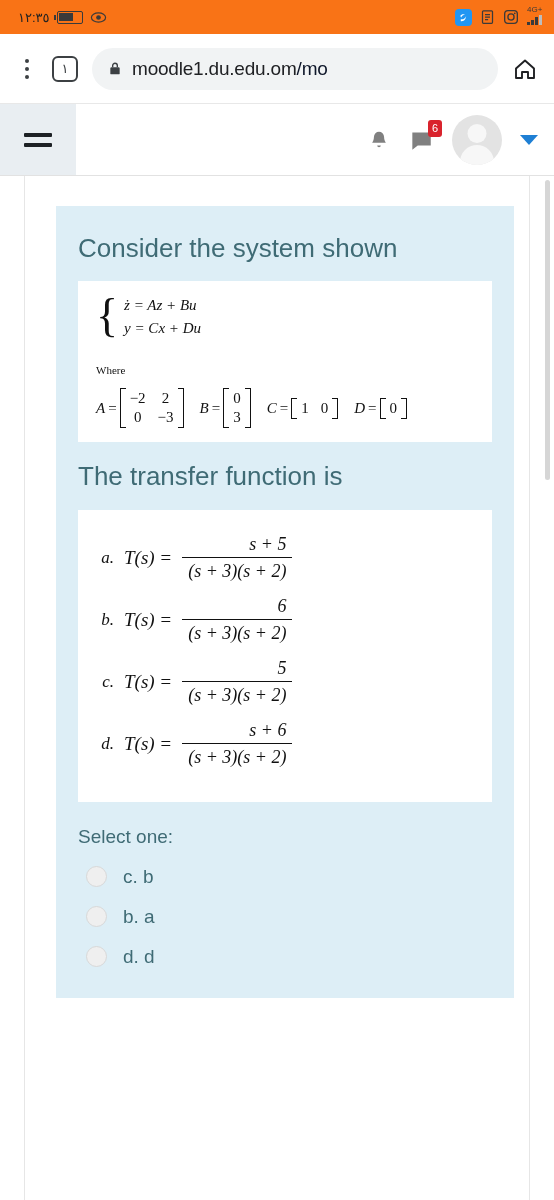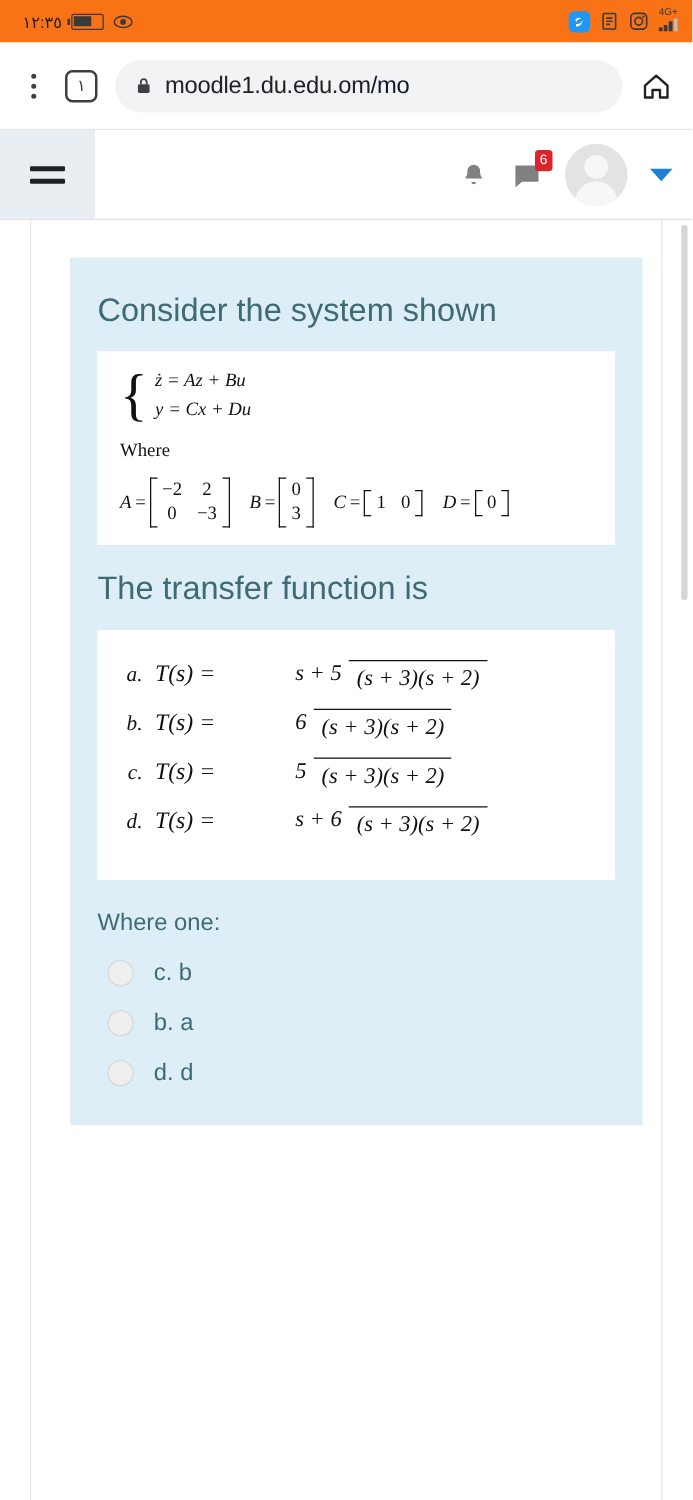--- a/index.html
+++ b/index.html
@@ -181,21 +181,21 @@
 
   
   .mathser { font-family: "Liberation Serif", serif; color: #111; }
   .eqsys { display: flex; align-items: center; gap: 6px; font-size: 15px; }
   .brace {
     font-size: 46px; line-height: 0.8; font-family: "Liberation Serif", serif;
     color:#111; font-weight: 300; margin-top: -2px;
   }
   .eqlines { display:flex; flex-direction:column; gap: 6px; }
   .eqlines div { font-style: italic; font-size: 15px; white-space: nowrap; }
-  .whereline { font-size: 15px; margin-top: 16px; font-family:"Liberation Serif", serif; color:#111; }
+  .whereline { font-size: 11px; margin-top: 27px; font-family:"Liberation Serif", serif; color:#111; }
 
   .matrixrow {
     display: flex; align-items: center; gap: 16px; margin-top: 12px;
     font-family: "Liberation Serif", serif; font-size: 15px; color:#111;
     flex-wrap: nowrap;
   }
   .mat { display: flex; align-items: center; gap: 3px; }
   .mat .lbl { font-style: italic; }
   .bracket {
     display: flex; align-items: stretch;
@@ -211,21 +211,21 @@
 
   
   .tfbox { background:#fff; margin-top: 16px; padding: 14px 10px 20px 10px; }
   .tfrow {
     display: flex; align-items: center; justify-content: flex-start;
     gap: 10px; margin: 10px 0 14px 0;
     font-family: "Liberation Serif", serif; color: #111;
   }
   .tflabel { font-style: italic; font-size: 17px; width: 26px; text-align: right; }
   .tflhs { font-style: italic; font-size: 19px; white-space: nowrap; }
-  .frac { display: inline-flex; align-items: flex-start; margin-left: 48px; }
+  .frac { display: inline-flex; flex-direction: column; align-items: flex-end; }
   .frac .num { font-size: 18px; font-style: italic; padding: 0 6px 2px 6px; }
   .frac .den { font-size: 18px; font-style: italic; padding: 3px 6px 0 6px; border-top: 1.6px solid #111; }
 
   .selectone {
     font-size: 19px; color: #3f6b75; margin-top: 24px;
   }
   .optrow {
     display: flex; align-items: center; gap: 16px; margin-top: 18px; padding-left: 8px;
   }
   .radio {
@@ -436,21 +436,21 @@
       <div class="tfrow">
         <span class="tflabel">d.</span>
         <span class="tflhs">T(s) =</span>
         <span class="frac">
           <span class="num">s + 6</span>
           <span class="den">(s + 3)(s + 2)</span>
         </span>
       </div>
     </div>
 
-    <div class="selectone">Where one:</div>
+    <div class="selectone">Select one:</div>
 
     <div class="optrow">
       <span class="radio"></span>
       <span class="optlabel">c. b</span>
     </div>
     <div class="optrow">
       <span class="radio"></span>
       <span class="optlabel">b. a</span>
     </div>
     <div class="optrow">

